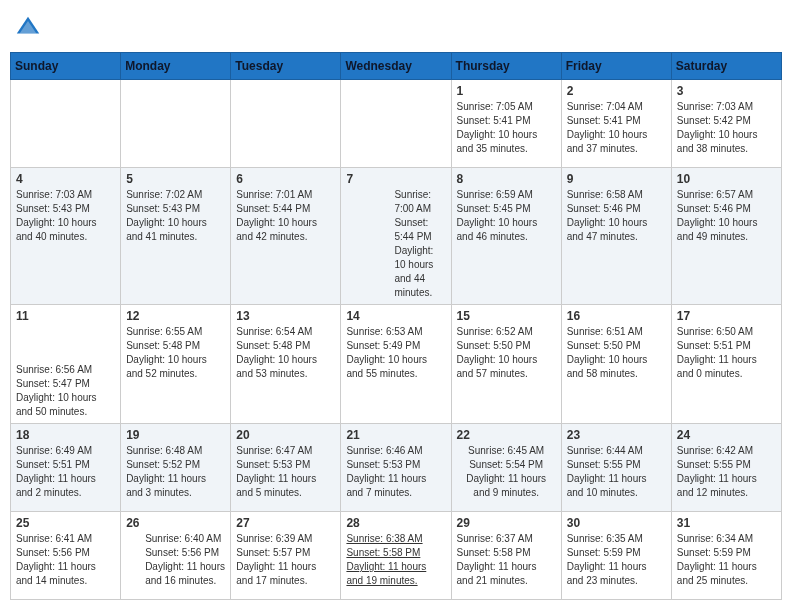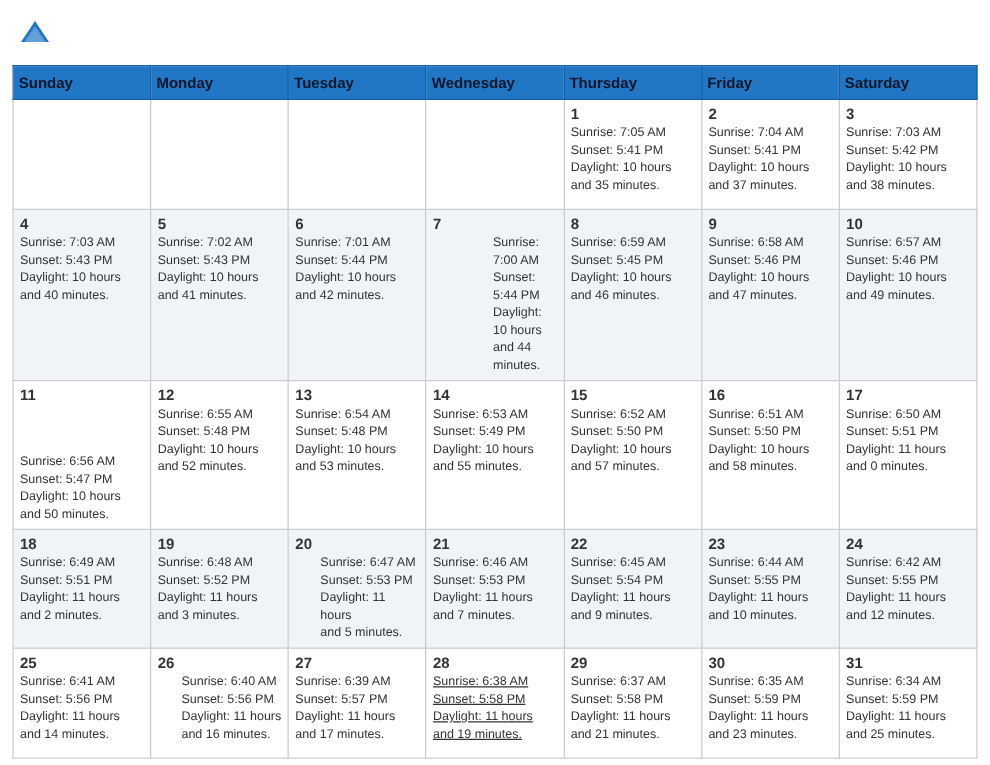--- a/index.html
+++ b/index.html
@@ -269,35 +269,35 @@
         </td>
         <td>
           <span class="day-num">19</span>
           <div class="day-detail" style="white-space: pre-line;">Sunrise: 6:48 AM
 Sunset: 5:52 PM
 Daylight: 11 hours
 and 3 minutes.</div>
         </td>
         <td>
           <span class="day-num">20</span>
-          <div class="day-detail" style="white-space: pre-line; margin-left: 20px;">Sunrise: 6:47 AM
+          <div class="day-detail" style="white-space: pre-line;">Sunrise: 6:47 AM
 Sunset: 5:53 PM
 Daylight: 11 hours
 and 5 minutes.</div>
         </td>
         <td>
           <span class="day-num">21</span>
           <div class="day-detail" style="white-space: pre-line;">Sunrise: 6:46 AM
 Sunset: 5:53 PM
 Daylight: 11 hours
 and 7 minutes.</div>
         </td>
         <td>
           <span class="day-num">22</span>
-          <div class="day-detail" style="white-space: pre-line;">Sunrise: 6:45 AM
+          <div class="day-detail" style="white-space: pre-line; text-align: center;">Sunrise: 6:45 AM
 Sunset: 5:54 PM
 Daylight: 11 hours
 and 9 minutes.</div>
         </td>
         <td>
           <span class="day-num">23</span>
           <div class="day-detail" style="white-space: pre-line;">Sunrise: 6:44 AM
 Sunset: 5:55 PM
 Daylight: 11 hours
 and 10 minutes.</div>

